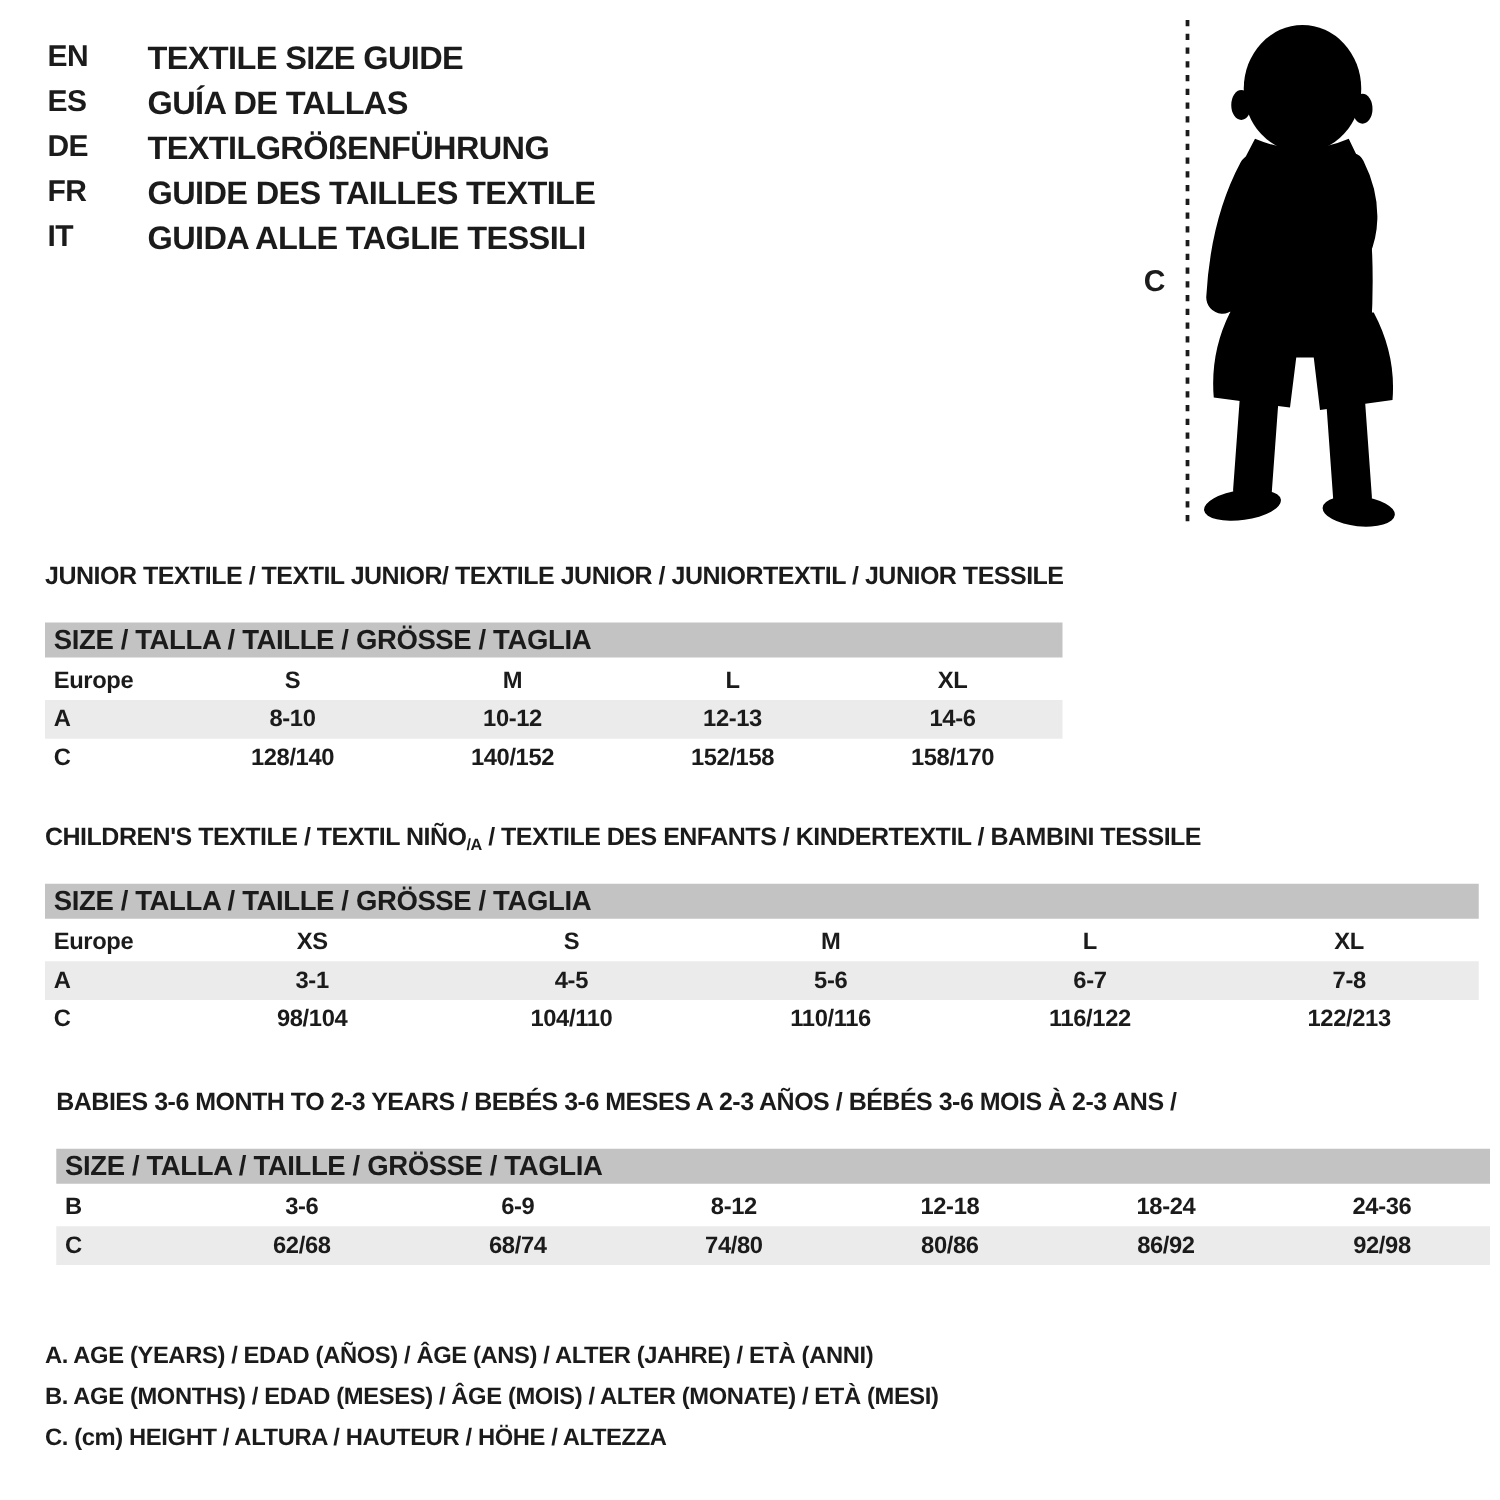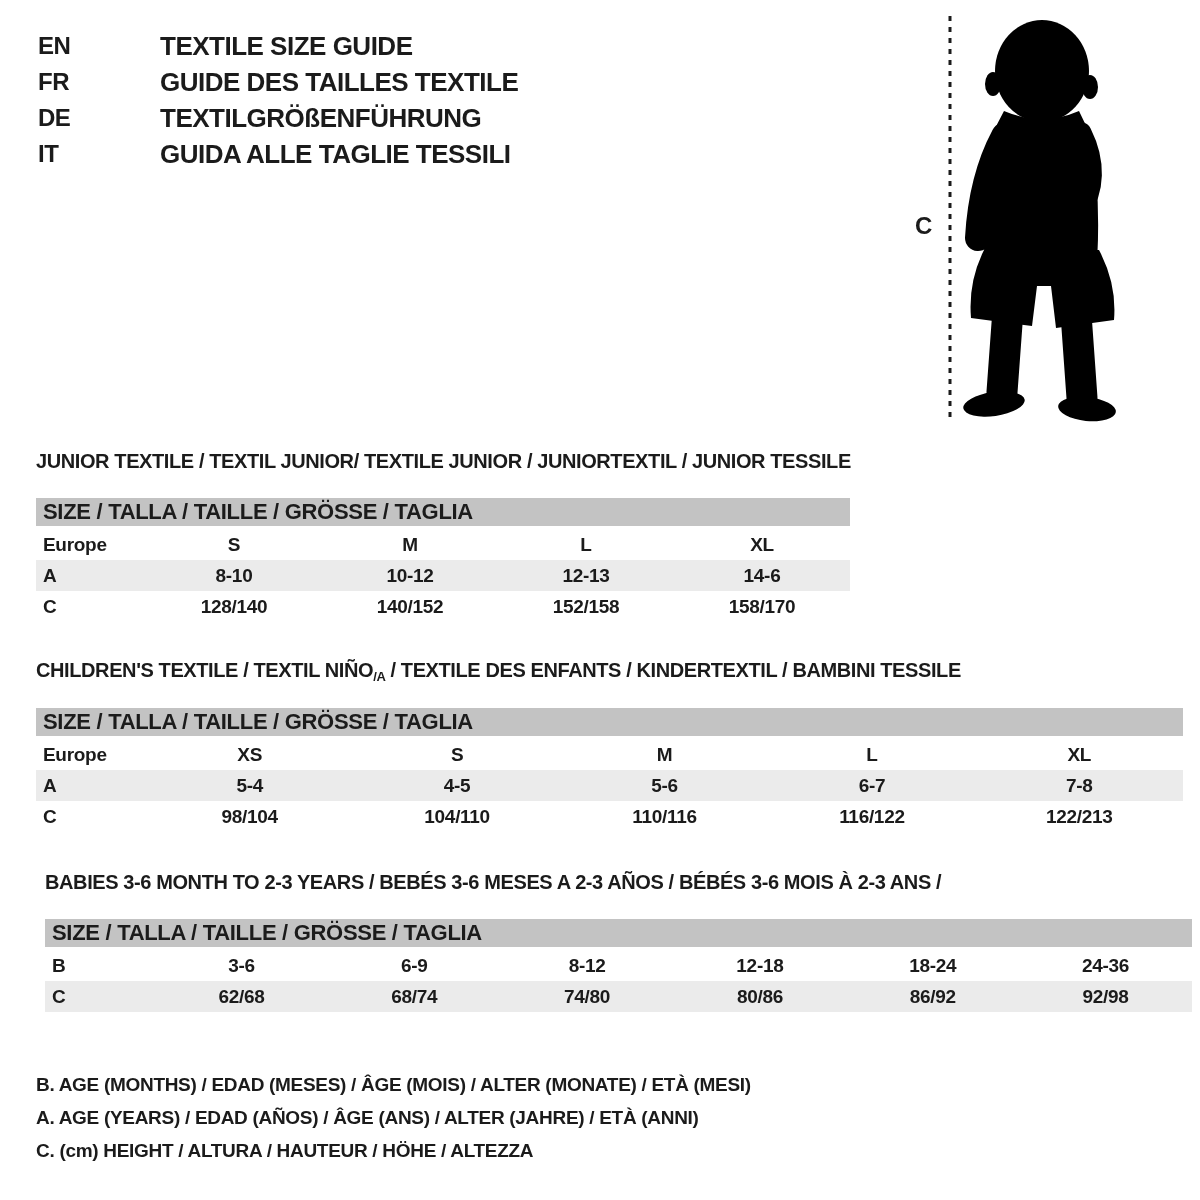--- a/index.html
+++ b/index.html
@@ -13,21 +13,21 @@
     font-family:"Liberation Sans", sans-serif;
     color:var(--ink);
     position:relative;
     overflow:hidden;
     -webkit-font-smoothing:antialiased;
   }
   .abs{position:absolute;}
 
   
   .lang-block{left:38px;top:28px;}
-  .lang-row{display:flex;height:36px;align-items:center;gap:42px;}
+  .lang-row{display:flex;height:36px;align-items:center;}
   .lang-code{
     width:80px;font-size:24px;font-weight:bold;letter-spacing:-0.5px;
   }
   .lang-label{
     font-size:26px;font-weight:bold;letter-spacing:-0.5px;white-space:nowrap;
   }
 
   
   .figure-block{left:903px;top:8px;width:292px;height:416px;}
   .measure-label{
@@ -77,26 +77,30 @@
 </style>
 </head>
 <body>
 
 <div class="abs lang-block">
   <div class="lang-row">
     <span class="lang-code">EN</span>
     <span class="lang-label">TEXTILE SIZE GUIDE</span>
   </div>
   <div class="lang-row">
+    <span class="lang-code">ES</span>
+    <span class="lang-label">GUÍA DE TALLAS</span>
+  </div>
+  <div class="lang-row">
+    <span class="lang-code">DE</span>
+    <span class="lang-label">TEXTILGRÖßENFÜHRUNG</span>
+  </div>
+  <div class="lang-row">
     <span class="lang-code">FR</span>
     <span class="lang-label">GUIDE DES TAILLES TEXTILE</span>
-  </div>
-  <div class="lang-row">
-    <span class="lang-code">DE</span>
-    <span class="lang-label">TEXTILGRÖßENFÜHRUNG</span>
   </div>
   <div class="lang-row">
     <span class="lang-code">IT</span>
     <span class="lang-label">GUIDA ALLE TAGLIE TESSILI</span>
   </div>
 </div>
 
 <div class="abs figure-block">
   <span class="measure-label">C</span>
   <svg class="measure-line" width="6" height="402" viewBox="0 0 6 402">
@@ -164,21 +168,21 @@
     <div class="tbl-row">
       <div class="cell-label">Europe</div>
       <div class="cell-val">XS</div>
       <div class="cell-val">S</div>
       <div class="cell-val">M</div>
       <div class="cell-val">L</div>
       <div class="cell-val">XL</div>
     </div>
     <div class="tbl-row stripe">
       <div class="cell-label">A</div>
-      <div class="cell-val">5-4</div>
+      <div class="cell-val">3-1</div>
       <div class="cell-val">4-5</div>
       <div class="cell-val">5-6</div>
       <div class="cell-val">6-7</div>
       <div class="cell-val">7-8</div>
     </div>
     <div class="tbl-row">
       <div class="cell-label">C</div>
       <div class="cell-val">98/104</div>
       <div class="cell-val">104/110</div>
       <div class="cell-val">110/116</div>
@@ -207,16 +211,16 @@
       <div class="cell-val">68/74</div>
       <div class="cell-val">74/80</div>
       <div class="cell-val">80/86</div>
       <div class="cell-val">86/92</div>
       <div class="cell-val">92/98</div>
     </div>
   </div>
 </div>
 
 <div class="abs footnotes">
+  <div class="footnote">A. AGE (YEARS) / EDAD (AÑOS) / ÂGE (ANS) / ALTER (JAHRE) / ETÀ (ANNI)</div>
   <div class="footnote">B. AGE (MONTHS) / EDAD (MESES) / ÂGE (MOIS) / ALTER (MONATE) / ETÀ (MESI)</div>
-  <div class="footnote">A. AGE (YEARS) / EDAD (AÑOS) / ÂGE (ANS) / ALTER (JAHRE) / ETÀ (ANNI)</div>
   <div class="footnote">C. (cm) HEIGHT / ALTURA / HAUTEUR / HÖHE / ALTEZZA</div>
 </div>
 
 </body></html>

